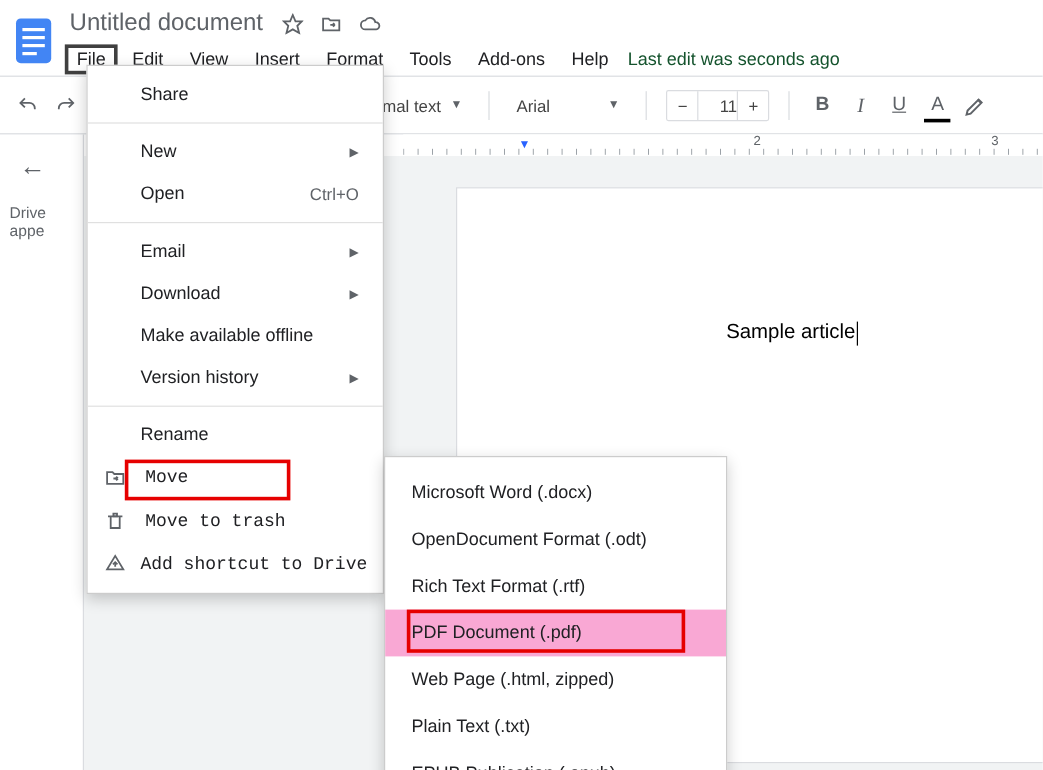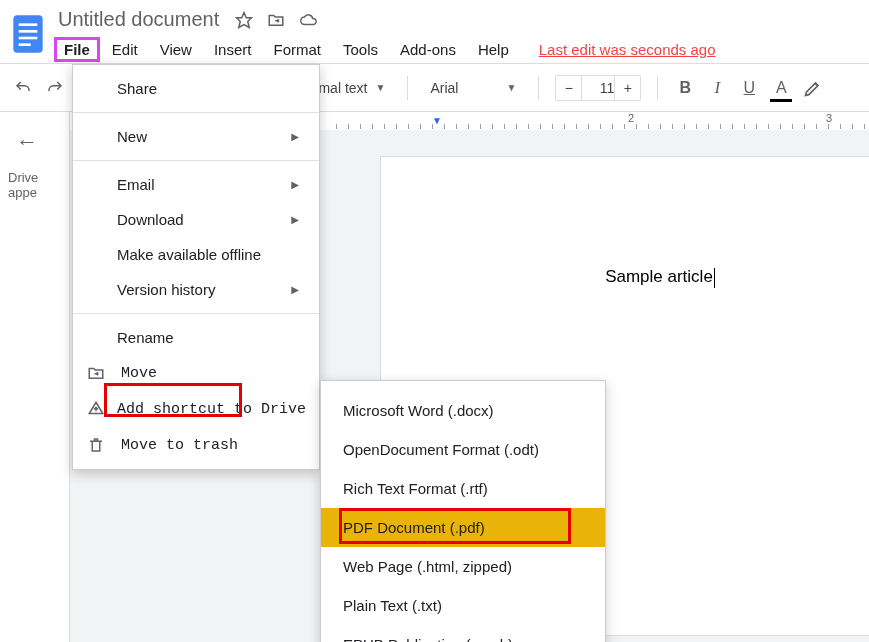--- a/index.html
+++ b/index.html
@@ -30,22 +30,22 @@
   .docs-logo svg { width: 32px; height: 40px; }
   .title-area { flex: 0 0 auto; display:flex; flex-direction:column; }
   .title-row { display:flex; align-items:center; gap:12px; }
   .doc-title { font-size: 20px; color:#5f6368; padding: 2px 4px; }
   .title-icons { display:flex; gap:14px; color:#5f6368; }
   .title-icons span { display:inline-flex; }
   .menubar { display:flex; gap:2px; padding-top:4px; align-items:center;}
   .menu-item {
     padding: 4px 10px; font-size:15px; color:#202124; cursor:pointer;
   }
-  .file-menu-highlight { border:3px solid #d946ef; padding:1px 7px;font-weight:bold;}
-  .last-edit { color:#ef4444; text-decoration: underline; margin-left:18px; font-size:15px;}
+  .file-menu-highlight { border:3px solid #404040; padding:1px 7px;}
+  .last-edit { color:#14532d; margin-left:4px; font-size:15px;}
   
   .toolbar {
     display:flex; align-items:center; gap:10px;
     padding: 6px 12px;
     border-bottom: 1px solid #dadce0;
     height:48px;
     font-size:14px;
     color:#444;
   }
   .toolbar .sep { width:1px; height:24px; background:#dadce0; margin:0 6px;}
@@ -96,42 +96,42 @@
     font-size:17px; color:#000;
   }
   .cursor { display:inline-block; width:1px; height:20px; background:#000; vertical-align:middle; margin-left:1px;}
   
   .menu {
     position:absolute; background:#fff; border:1px solid #ccc;
     box-shadow: 0 4px 12px rgba(0,0,0,.2);
     font-size:15px; color:#202124;
     z-index:50;
   }
-  .file-menu { left:72px; top:64px; width:248px; padding:6px 0; }
+  .file-menu { left:72px; top:54px; width:248px; padding:6px 0; }
   .menu .row {
     display:flex; align-items:center; gap:12px;
     padding: 9px 20px 9px 44px;
     position:relative;
     white-space:nowrap;
   }
   .menu .row.with-icon { padding-left:14px;font-family:Liberation Mono, monospace; }
   .menu .row .icon { width:22px; display:inline-flex; color:#5f6368;}
   .menu .row .shortcut { margin-left:auto; color:#5f6368; font-size:14px;}
   .menu .row .sub-arrow { margin-left:auto; color:#5f6368; font-size:10px;}
   .menu hr { border:none; border-top:1px solid #e0e0e0; margin:6px 0;}
   .download-row { }
   .download-highlight {
     position:absolute; left:104px; top:383px; width:138px; height:34px;
     border:3px solid #e60000; z-index:60; pointer-events:none;
   }
   .sub-menu {
     left:320px; top:380px; width:286px; padding:10px 0;
   }
   .sub-menu .row { padding: 11px 22px; }
-  .sub-menu .row.hover { background:#eab308; }
+  .sub-menu .row.hover { background:#f9a8d4; }
   .pdf-highlight {
     position:absolute; left:339px; top:508px; width:232px; height:36px;
     border:3px solid #e60000; z-index:60; pointer-events:none;
   }
   .chev { font-size:10px; color:#5f6368;}
 </style>
 </head>
 <body>
 
 <div class="header">
@@ -245,20 +245,24 @@
 
 <div class="menu file-menu">
   <div class="row">
       <span>Share</span>
     </div>
   <hr>
   <div class="row">
       <span>New</span>
       <span class="sub-arrow">▶</span>
     </div>
+  <div class="row">
+      <span>Open</span>
+      <span class="shortcut">Ctrl+O</span>
+    </div>
   <hr>
   <div class="row">
       <span>Email</span>
       <span class="sub-arrow">▶</span>
     </div>
   <div class="row download-row">
       <span>Download</span>
       <span class="sub-arrow">▶</span>
     </div>
   <div class="row">
@@ -273,41 +277,41 @@
       <span>Rename</span>
     </div>
   <div class="row with-icon">
       <span class="icon">
         <svg width="18" height="18" viewBox="0 0 24 24" fill="none" stroke="#5f6368" stroke-width="2">
           <path d="M3 6h6l2 2h10v11H3z"></path>
           <path d="M10 13h5m0 0-2-2m2 2-2 2"></path>
         </svg>
       </span>
       <span>Move</span>
+    </div>
+  <div class="row with-icon">
+      <span class="icon">
+        <svg width="18" height="18" viewBox="0 0 24 24" fill="none" stroke="#5f6368" stroke-width="2">
+          <path d="M4 7h16"></path>
+          <path d="M7 7v13h10V7"></path>
+          <path d="M10 4h4v3h-4z"></path>
+        </svg>
+      </span>
+      <span>Move to trash</span>
     </div>
   <div class="row with-icon">
       <span class="icon">
         <svg width="18" height="18" viewBox="0 0 24 24" fill="none" stroke="#5f6368" stroke-width="2">
           <path d="M12 3l9 15H3z"></path>
           <path d="M12 10v5"></path>
           <path d="M9.5 12.5L12 10l2.5 2.5"></path>
         </svg>
       </span>
       <span>Add shortcut to Drive</span>
     </div>
-  <div class="row with-icon">
-      <span class="icon">
-        <svg width="18" height="18" viewBox="0 0 24 24" fill="none" stroke="#5f6368" stroke-width="2">
-          <path d="M4 7h16"></path>
-          <path d="M7 7v13h10V7"></path>
-          <path d="M10 4h4v3h-4z"></path>
-        </svg>
-      </span>
-      <span>Move to trash</span>
-    </div>
 </div>
 
 <div class="download-highlight"></div>
 
 <div class="menu sub-menu">
   <div class="row">
       <span>Microsoft Word (.docx)</span>
     </div>
   <div class="row">
       <span>OpenDocument Format (.odt)</span>

